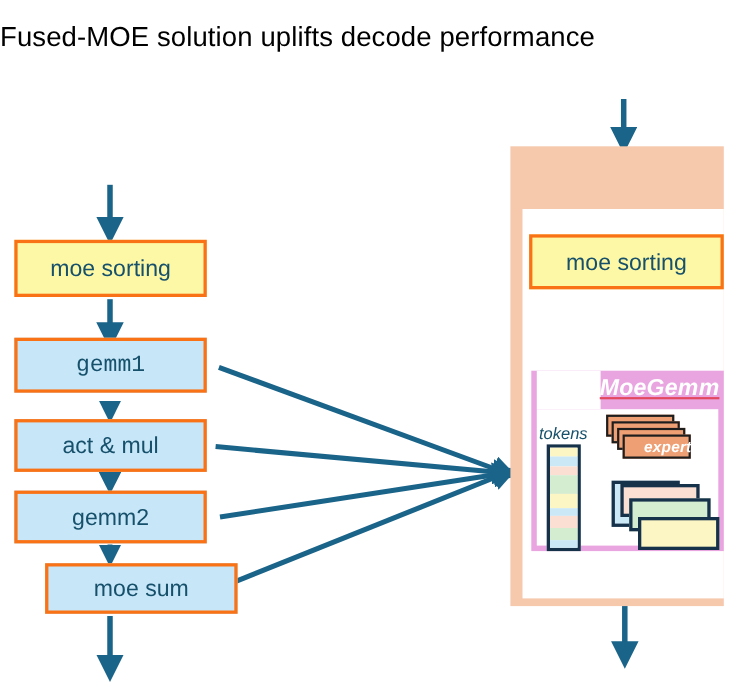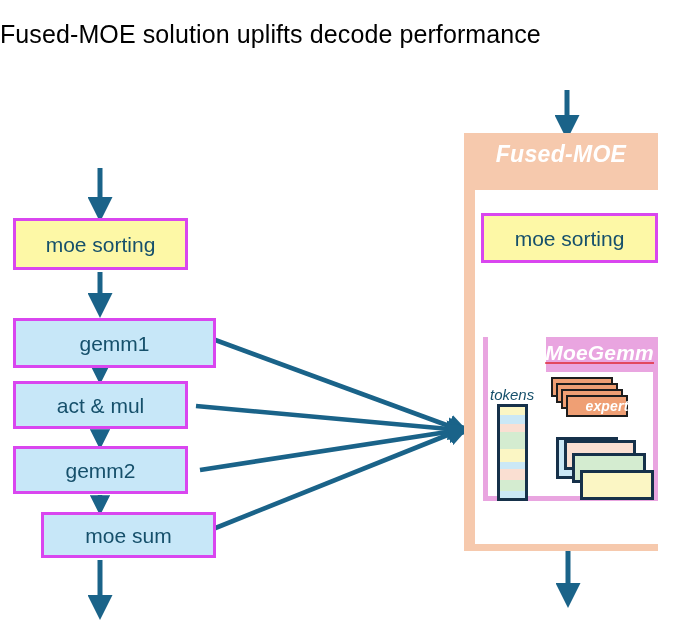--- a/index.html
+++ b/index.html
@@ -34,35 +34,35 @@
     font-weight: 400;
     color: #000000;
     letter-spacing: 0.1px;
     white-space: nowrap;
   }
 
   
   .node {
     position: absolute;
     box-sizing: border-box;
-    border: 3px solid #d946ef;
+    border: 3px solid #f97316;
     display: flex;
     align-items: center;
     justify-content: center;
     color: #16506b;
     font-size: 21px;
     line-height: 1;
     white-space: nowrap;
   }
   .node.yellow { background: #fdf8a6; }
   .node.blue   { background: #c7e7f8; }
 
   
   #box-moe-sorting-left { left: 13px;  top: 218px; width: 175px; height: 52px; }
-  #box-gemm1            { left: 13px;  top: 318px; width: 203px; height: 50px; }
+  #box-gemm1            { left: 13px;  top: 307px; width: 175px; height: 50px; font-family: Liberation Mono, monospace; }
   #box-actmul           { left: 13px;  top: 381px; width: 175px; height: 48px; }
   #box-gemm2            { left: 13px;  top: 446px; width: 175px; height: 48px; }
   #box-moe-sum          { left: 13px;  top: 512px; width: 175px; height: 46px; margin-left: 28px; }
 
   
   #fused-panel {
     position: absolute;
     left: 464px;
     top: 133px;
     width: 194px;
@@ -270,21 +270,20 @@
     <span>act &amp; mul</span>
   </div>
   <div class="node blue" id="box-gemm2">
     <span>gemm2</span>
   </div>
   <div class="node blue" id="box-moe-sum">
     <span>moe sum</span>
   </div>
 
   <div id="fused-panel">
-    <div id="fused-panel-title">Fused-MOE</div>
     <div id="fused-inner"></div>
   </div>
 
   <div class="node yellow" id="box-moe-sorting-right">
     <span>moe sorting</span>
   </div>
 
   <div id="moegemm-panel">
     <div id="moegemm-notch"></div>
     <div id="moegemm-title">MoeGemm</div>

